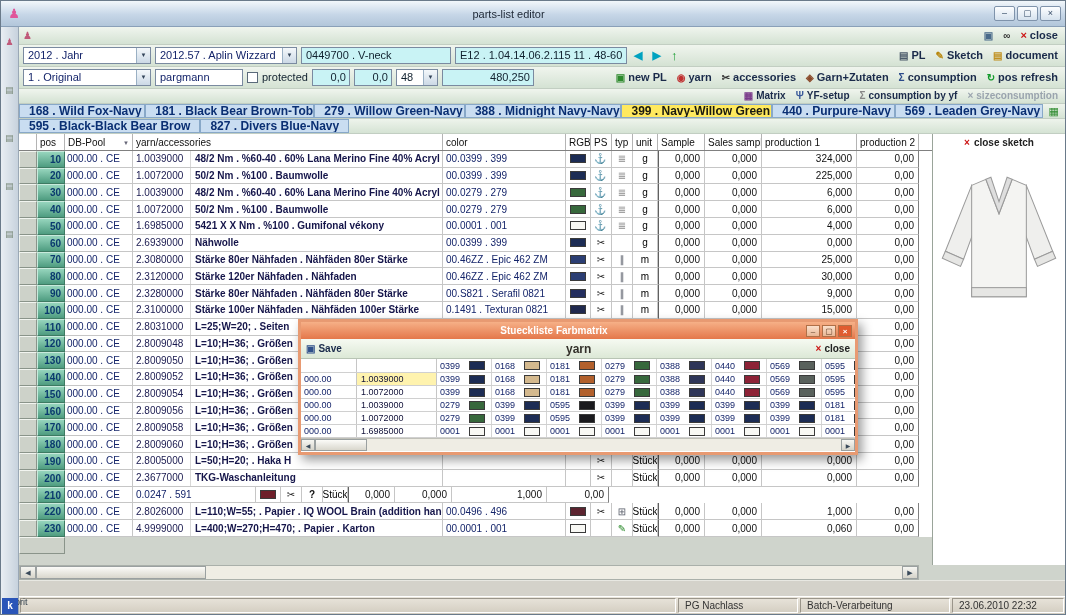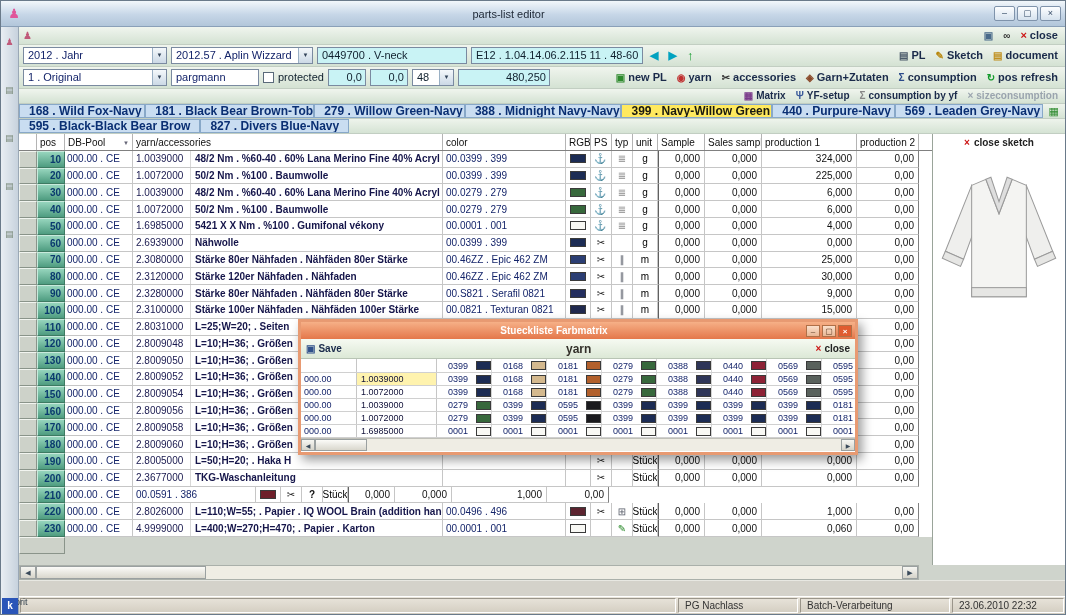--- a/index.html
+++ b/index.html
@@ -30,21 +30,21 @@
   .main { position:absolute; left:18px; top:26px; right:0; bottom:0; display:flex; flex-direction:column; }
   .tb { display:flex; align-items:center; gap:4px; padding:0 4px;
     background:linear-gradient(#f0f5ee,#d4e2d3); border-bottom:1px solid #c2cec2; font-size:11px; }
   .rowA { height:18px; } .rowB { height:22px; } .rowC { height:22px; } .rowD { height:15px; }
   .sp { flex:1; }
   .dd, .cy, .wf { height:17px; border:1px solid #7a8aa0; display:flex; align-items:center;
     font-size:11px; background:#fff; color:#14246a; padding-left:4px; overflow:hidden; white-space:nowrap; }
   .dd .arr { margin-left:auto; width:14px; align-self:stretch; background:linear-gradient(#f4f8fb,#ccd9e6);
     border-left:1px solid #9ab0c4; font-size:6px; color:#33445a; display:flex; align-items:center; justify-content:center; }
   .cy { background:#c9f3f5; color:#10202e; }
-  .w128{width:144px;} .w142{width:142px;} .w150{width:150px;} .w172{width:172px;}
+  .w128{width:128px;} .w142{width:142px;} .w150{width:150px;} .w172{width:172px;}
   .w88{width:88px;} .w38{width:38px; justify-content:flex-end; padding-right:3px;} .w42{width:42px;} .w92{width:92px; justify-content:flex-end; padding-right:3px;}
   .tbtn { display:flex; align-items:center; gap:3px; font-size:11px; font-weight:bold; color:#1a2a4a; white-space:nowrap; padding:0 3px; }
   .tbtn.small { font-size:10px; }
   .tbtn.gray { color:#9aa4ae; }
   .ic { font-size:10px; }
   .red { color:#cc1414; font-weight:bold; }
   .green { color:#119a2a; font-weight:bold; }
   .cyanarrow { color:#00a2c0; font-size:11px; }
   .cb { width:11px; height:11px; background:#fff; border:1px solid #5a6a7a; display:inline-block; }
   .cblabel { font-size:11px; color:#10202e; }
@@ -127,21 +127,21 @@
   .dlg-save { display:flex; align-items:center; gap:3px; font-weight:bold; color:#1a2a4a; }
   .dlg-center { flex:1; text-align:center; font-weight:bold; font-size:12px; color:#33302a; }
   .dlg-close { display:flex; align-items:center; gap:3px; font-weight:bold; color:#222; }
   .dgrow { display:flex; height:13px; border-bottom:1px solid #d0d0d0; font-size:9px; background:#fff; }
   .dgrow.head { height:14px; }
   .dg-db { width:56px; flex:none; border-right:1px solid #c6c6c6; color:#14246a; padding-left:3px; display:flex; align-items:center; }
   .dg-code { width:80px; flex:none; border-right:1px solid #c6c6c6; color:#101038; padding-left:4px; display:flex; align-items:center; }
   .dg-code.hl { background:#fff3ae; }
   .dg-cells { flex:1; display:flex; overflow:hidden; }
   .dg-cell { width:55px; flex:none; border-right:1px solid #d4d4d4; display:flex; align-items:center; padding-left:3px; gap:3px; }
-  .dg-cc { color:#14246a; width:26px;margin-left:8px; }
+  .dg-cc { color:#14246a; width:26px; }
   .dg-sw { width:16px; height:9px; border:1px solid #3a3a3a; }
   .dlg-scroll { height:13px; display:flex; background:#efede4; border-top:1px solid #c0c0b8; }
   .dlg-scroll .sbtn { width:14px; font-size:6px; }
   .dlg-scroll .sthumb { width:52px; }
   .dlg-scroll .strack { flex:1; }
 </style>
 </head>
 <body>
 
 <div class="win">
@@ -545,21 +545,21 @@
             </div>
 
             <div class="trow">
               <div class="td c-sel"></div>
               <div class="td c-pos">100</div>
               <div class="td c-db">000.00 . CE</div>
               <div class="td c-yarn">
                 <span class="code">2.3100000</span>
                 <span class="desc">Stärke 100er Nähfaden . Nähfäden 100er Stärke</span>
               </div>
-              <div class="td c-color">00.0821 . Texturan 0821</div>
+              <div class="td c-color">0.1491 . Texturan 0821</div>
               <div class="td c-rgb">
                 <span class="swatch on" style="background: rgb(32, 41, 78);"></span>
               </div>
               <div class="td c-ps">
                 <span class="ps-ic scissors"></span>
               </div>
               <div class="td c-typ">
                 <span class="typ-ic spool"></span>
               </div>
               <div class="td c-unit">m</div>
@@ -816,21 +816,21 @@
               <div class="td c-sample num">0,000</div>
               <div class="td c-sales num">0,000</div>
               <div class="td c-prod1 num">0,000</div>
               <div class="td c-prod2 num">0,00</div>
             </div>
 
             <div class="trow">
               <div class="td c-sel"></div>
               <div class="td c-pos">210</div>
               <div class="td c-db">000.00 . CE</div>
-              <div class="td c-color">00.0591 . 386</div>
+              <div class="td c-color">0.0247 . 591</div>
               <div class="td c-rgb">
                 <span class="swatch on" style="background: rgb(110, 31, 42);"></span>
               </div>
               <div class="td c-ps">
                 <span class="ps-ic scissors"></span>
               </div>
               <div class="td c-typ">
                 <span class="typ-ic question"></span>
               </div>
               <div class="td c-unit">Stück</div>

